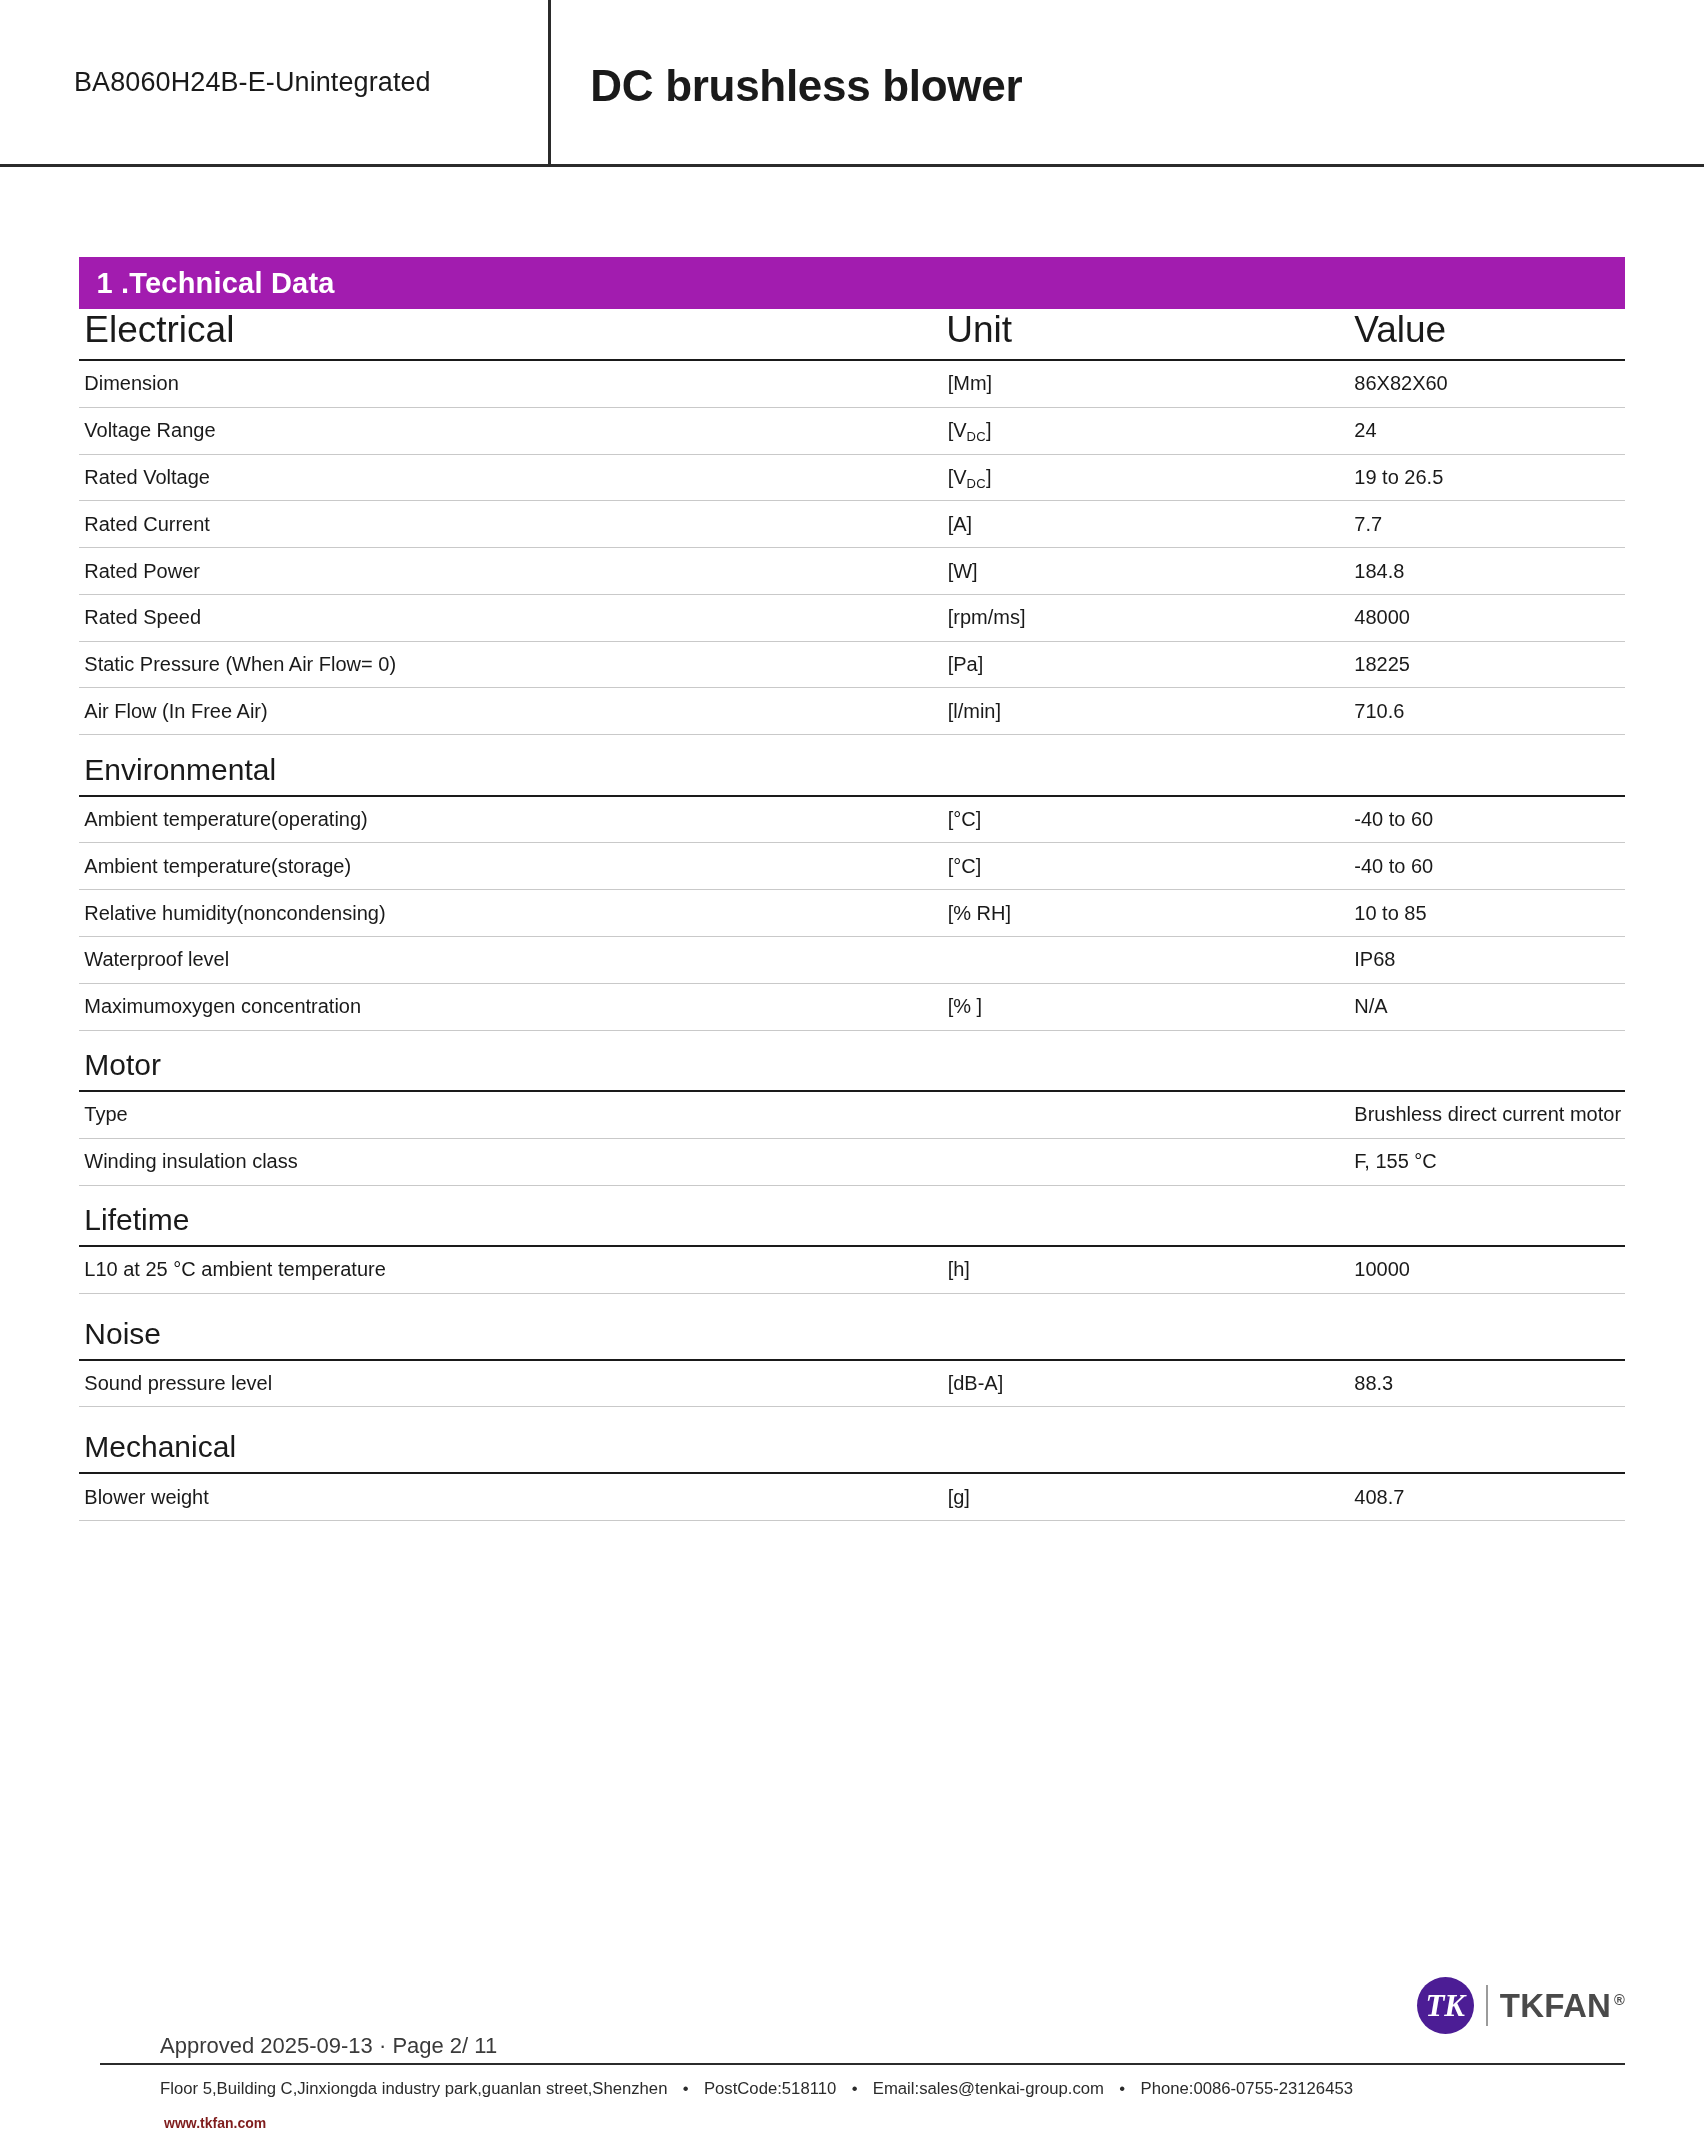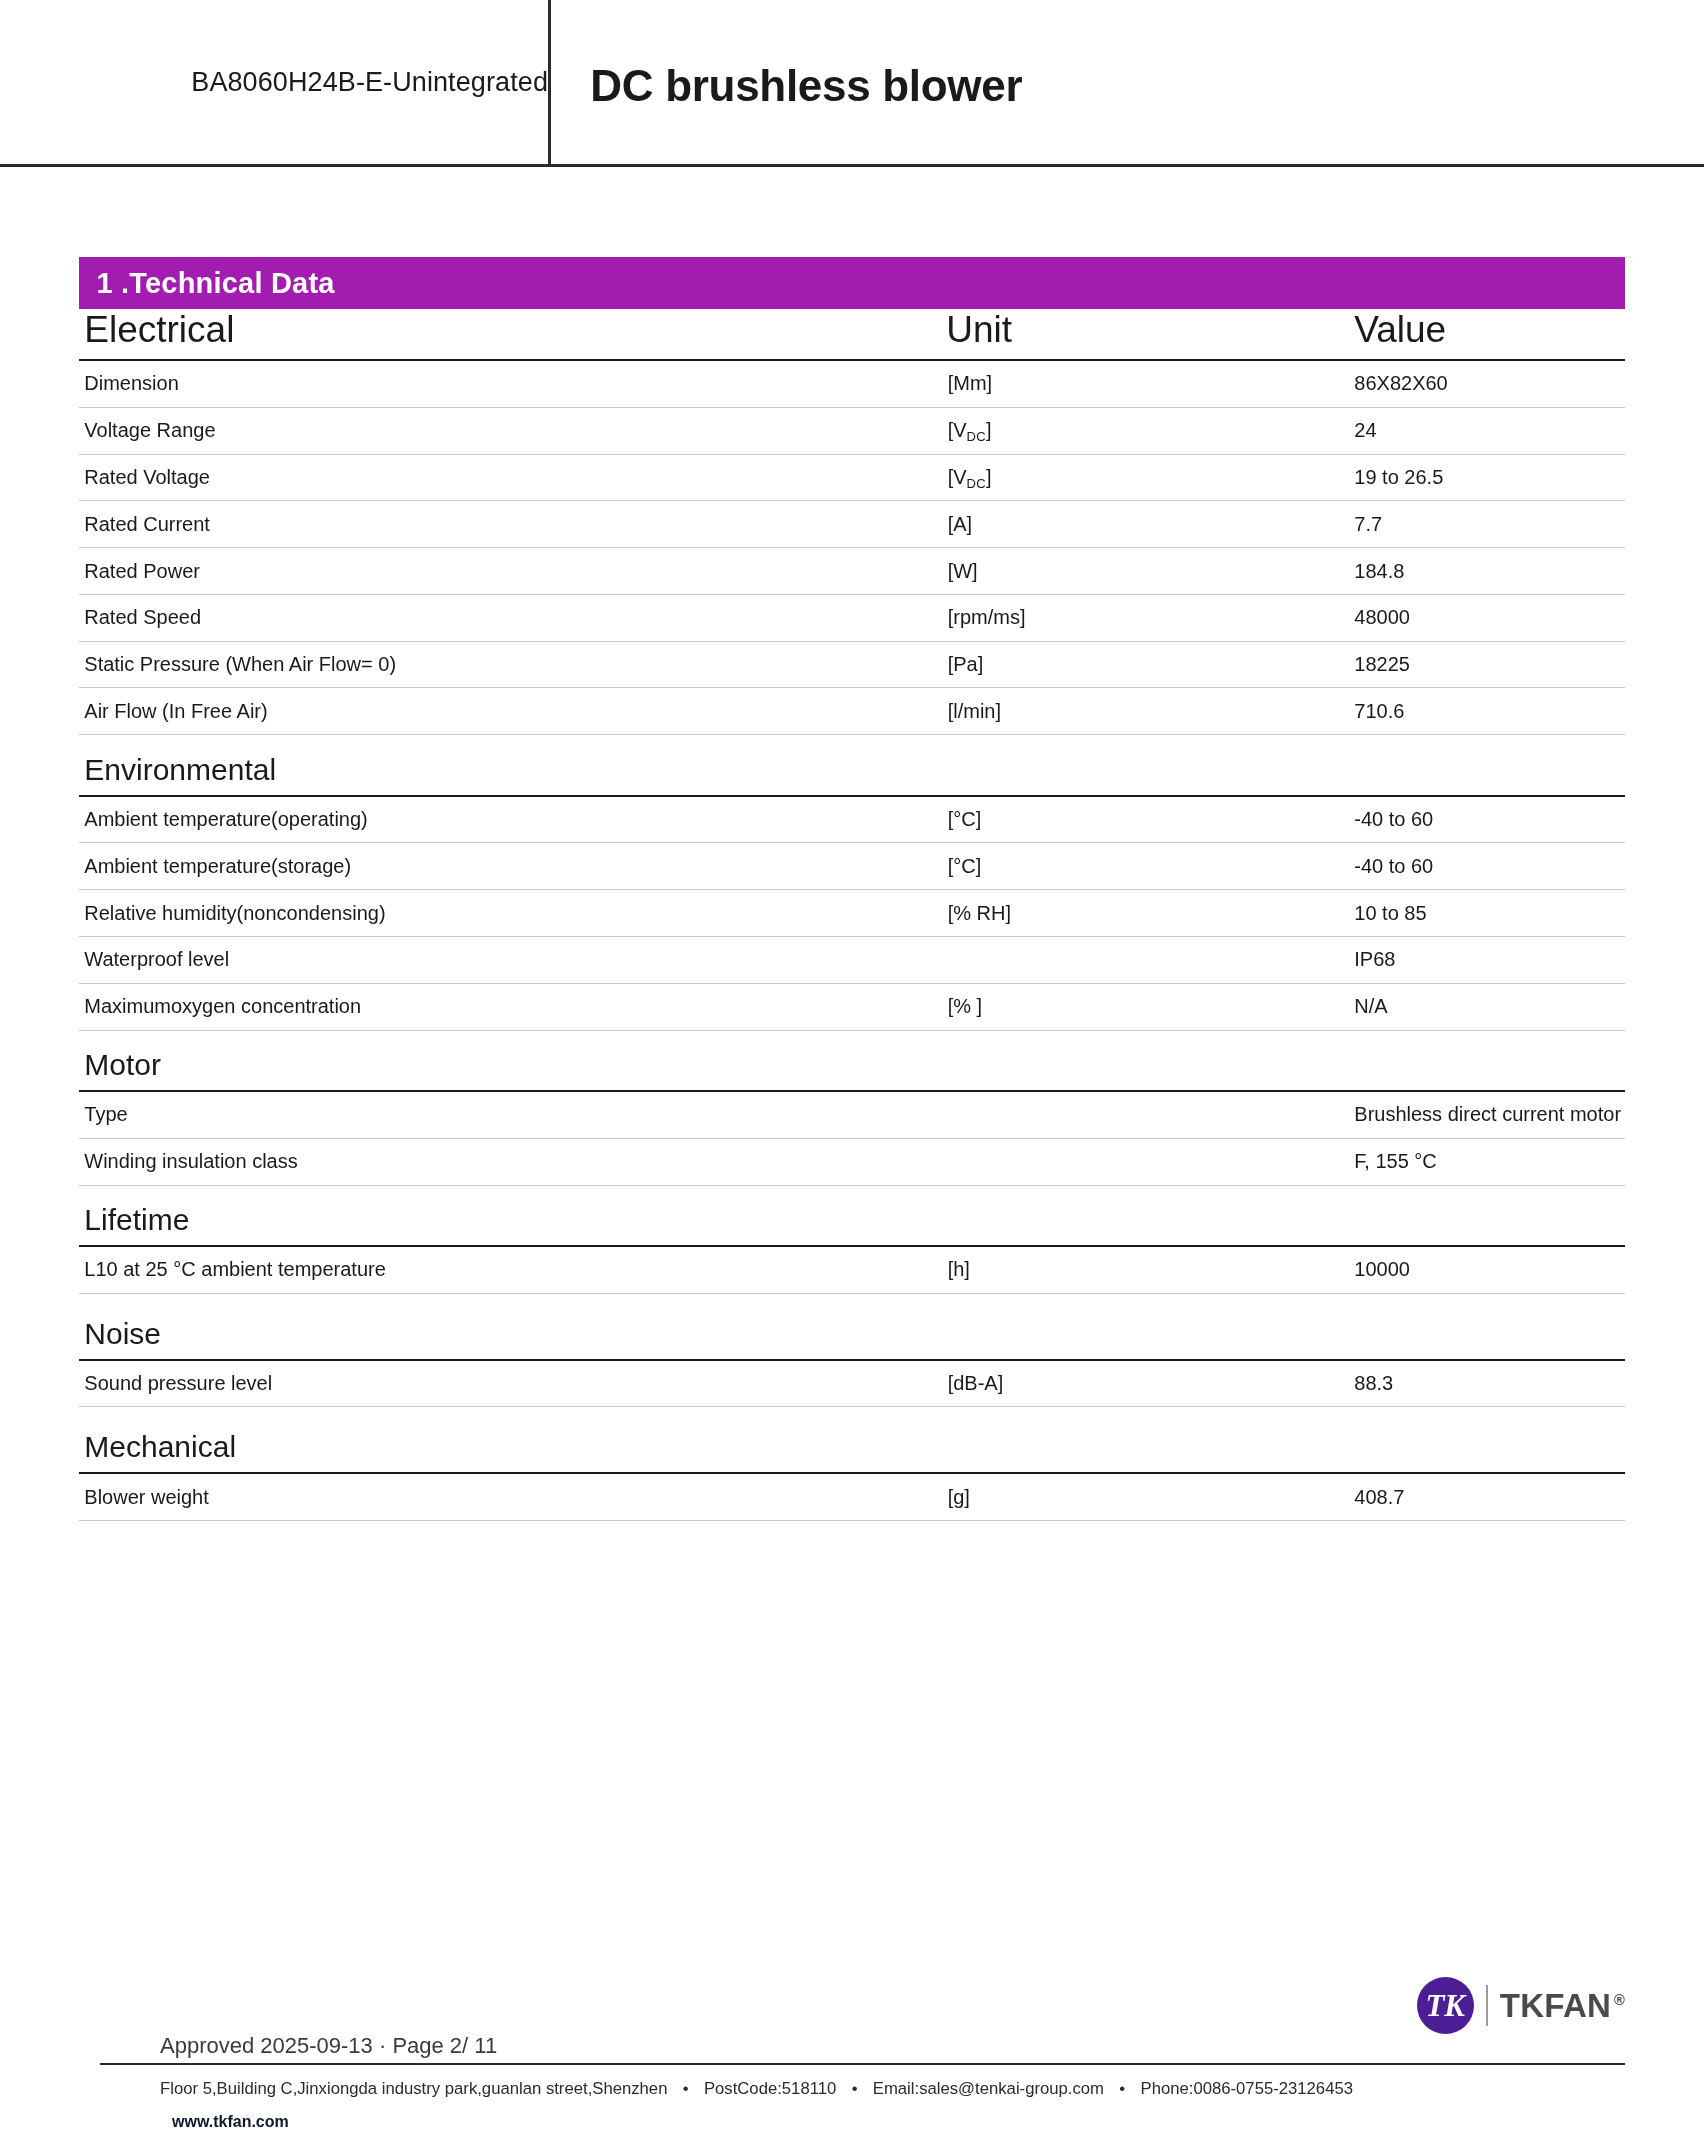--- a/index.html
+++ b/index.html
@@ -28,21 +28,20 @@
     align-items: center;
     height: 100%;
   }
   .header-model {
     width: 548px;
     padding-left: 74px;
     box-sizing: border-box;
     font-size: 27px;
     color: #1a1a1a;
     letter-spacing: 0.1px;
-    text-align: right;
   }
   .header-divider {
     width: 3.3px;
     background: #2b2b2b;
     height: 167px;
   }
   .header-title {
     padding-left: 39px;
     font-size: 44px;
     font-weight: bold;
@@ -196,25 +195,25 @@
     bottom: 52px;
     font-size: 16.7px;
     color: #2b2b2b;
   }
   .footer-address .dot {
     margin: 0 10.7px;
     color: #2b2b2b;
   }
   .footer-site {
     position: absolute;
-    left: 172px;
+    left: 164px;
     bottom: 20px;
-    font-size: 16px;
+    font-size: 14px;
     font-weight: bold;
-    color: #0f172a;
+    color: #7f1d1d;
   }
 </style>
 </head>
 <body>
 
 <div class="page-header">
   <div class="header-inner">
     <div class="header-model">BA8060H24B-E-Unintegrated</div>
     <div class="header-divider"></div>
     <div class="header-title">DC brushless blower</div>

